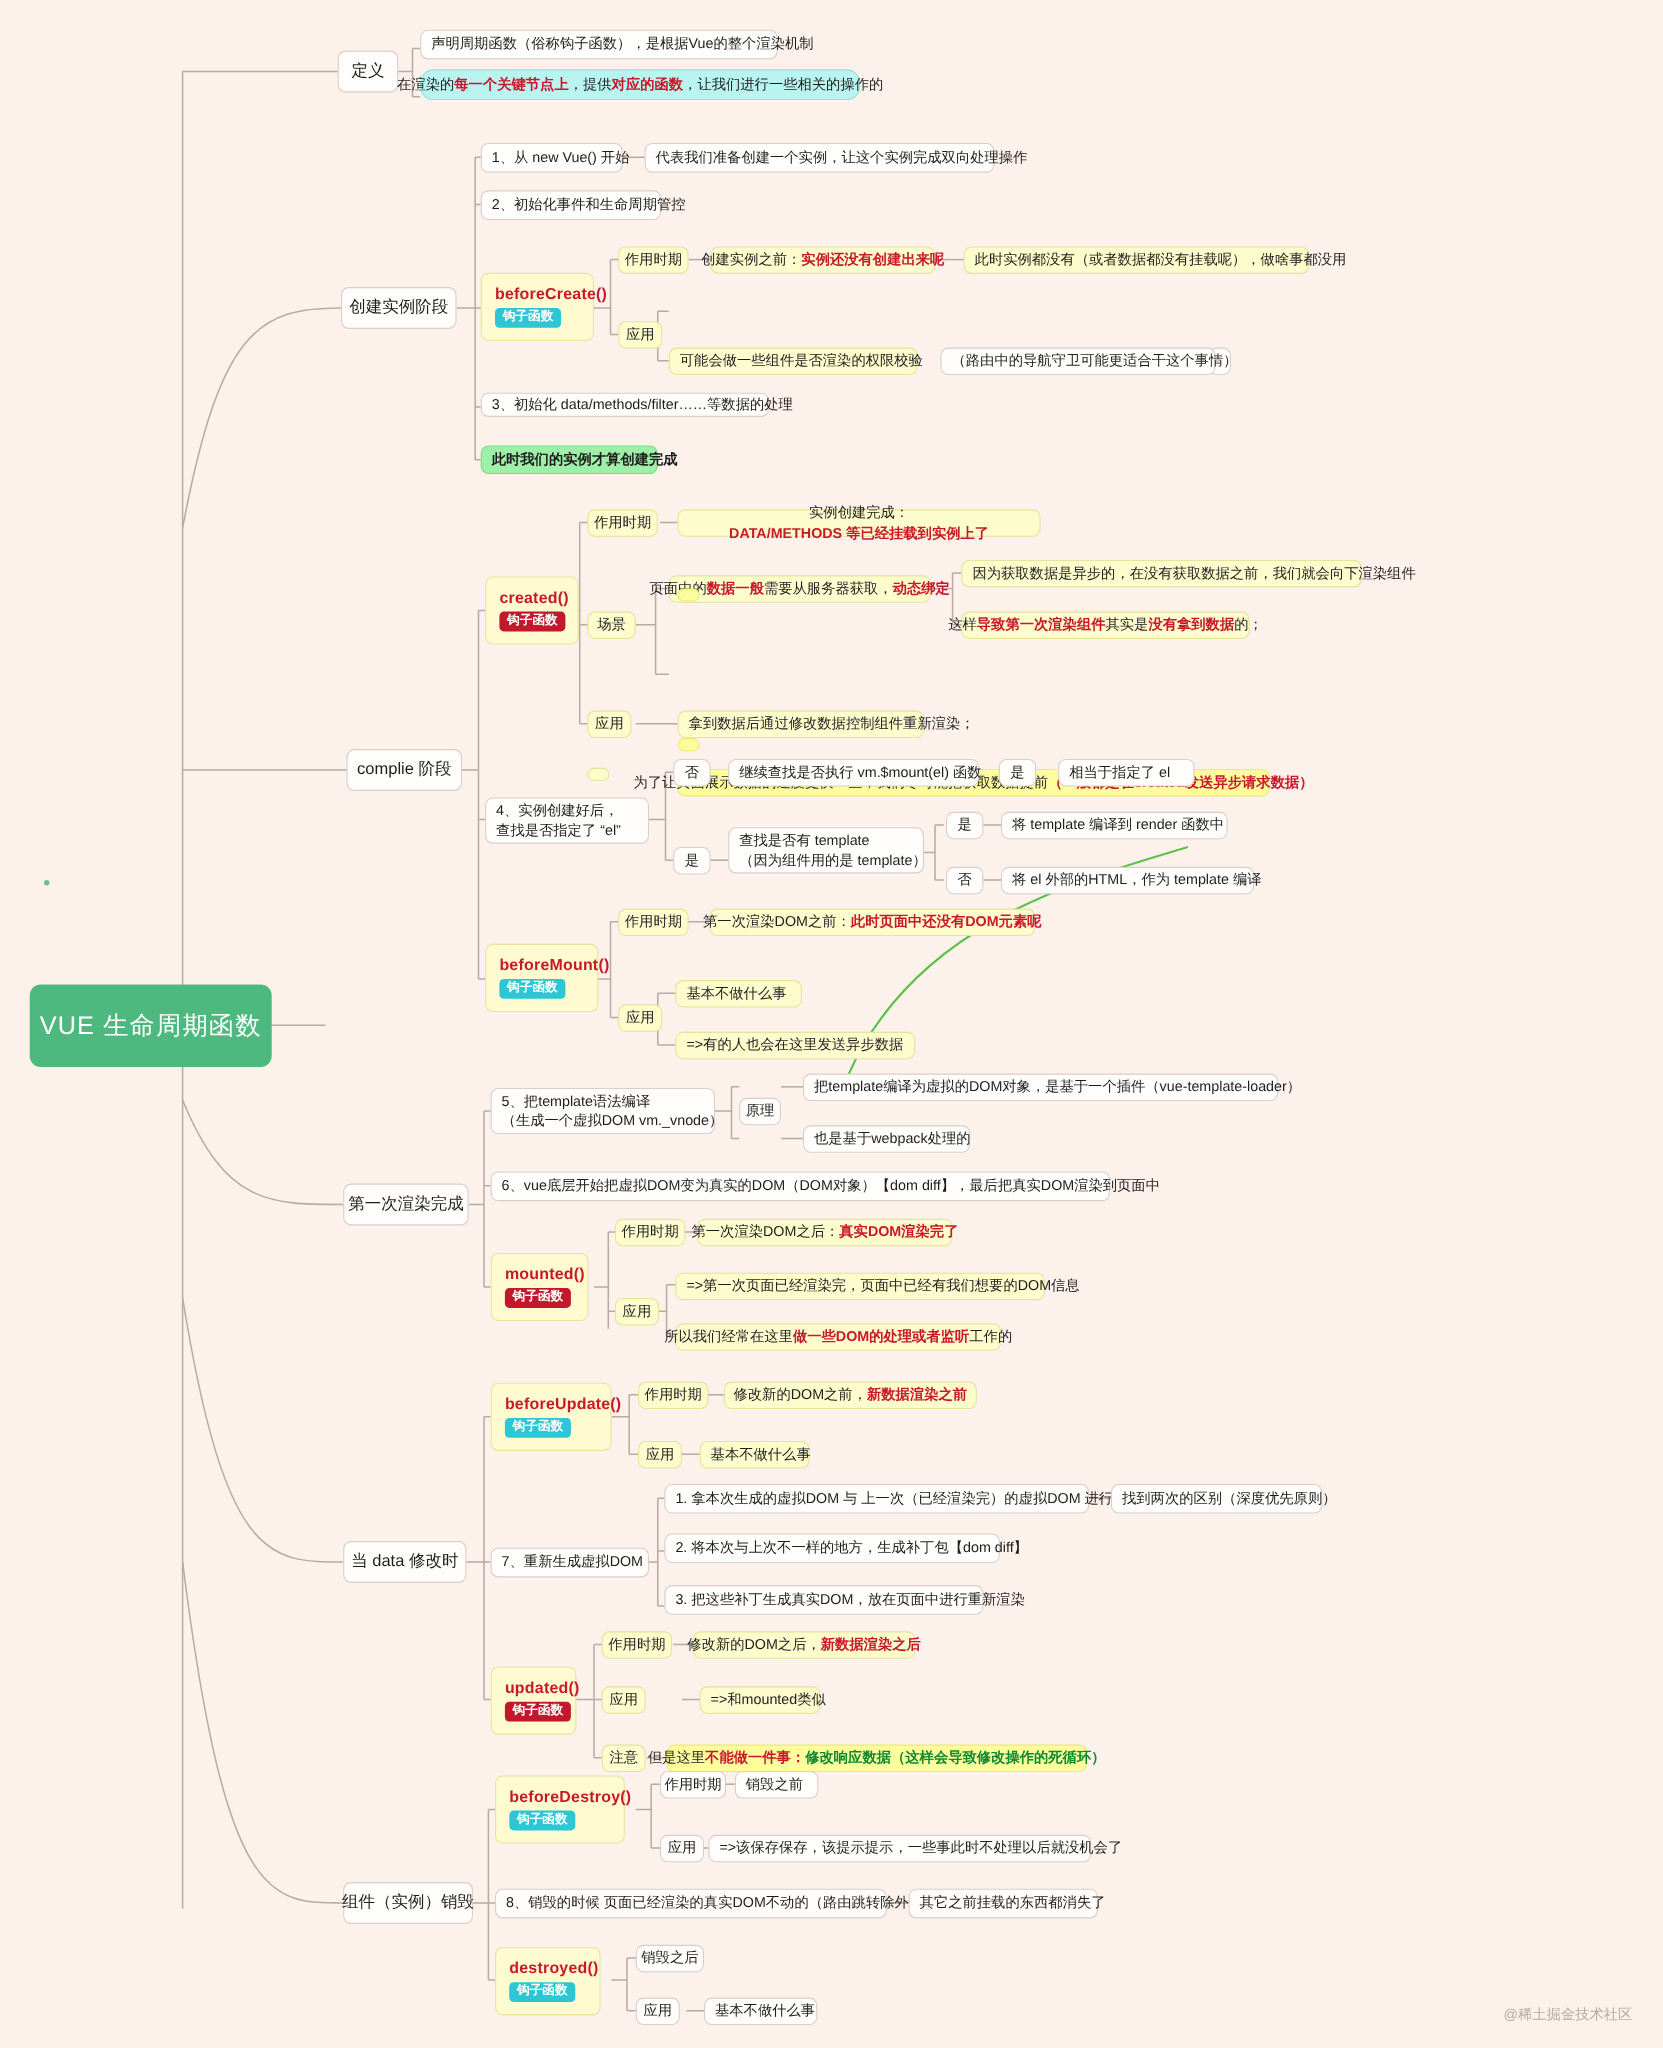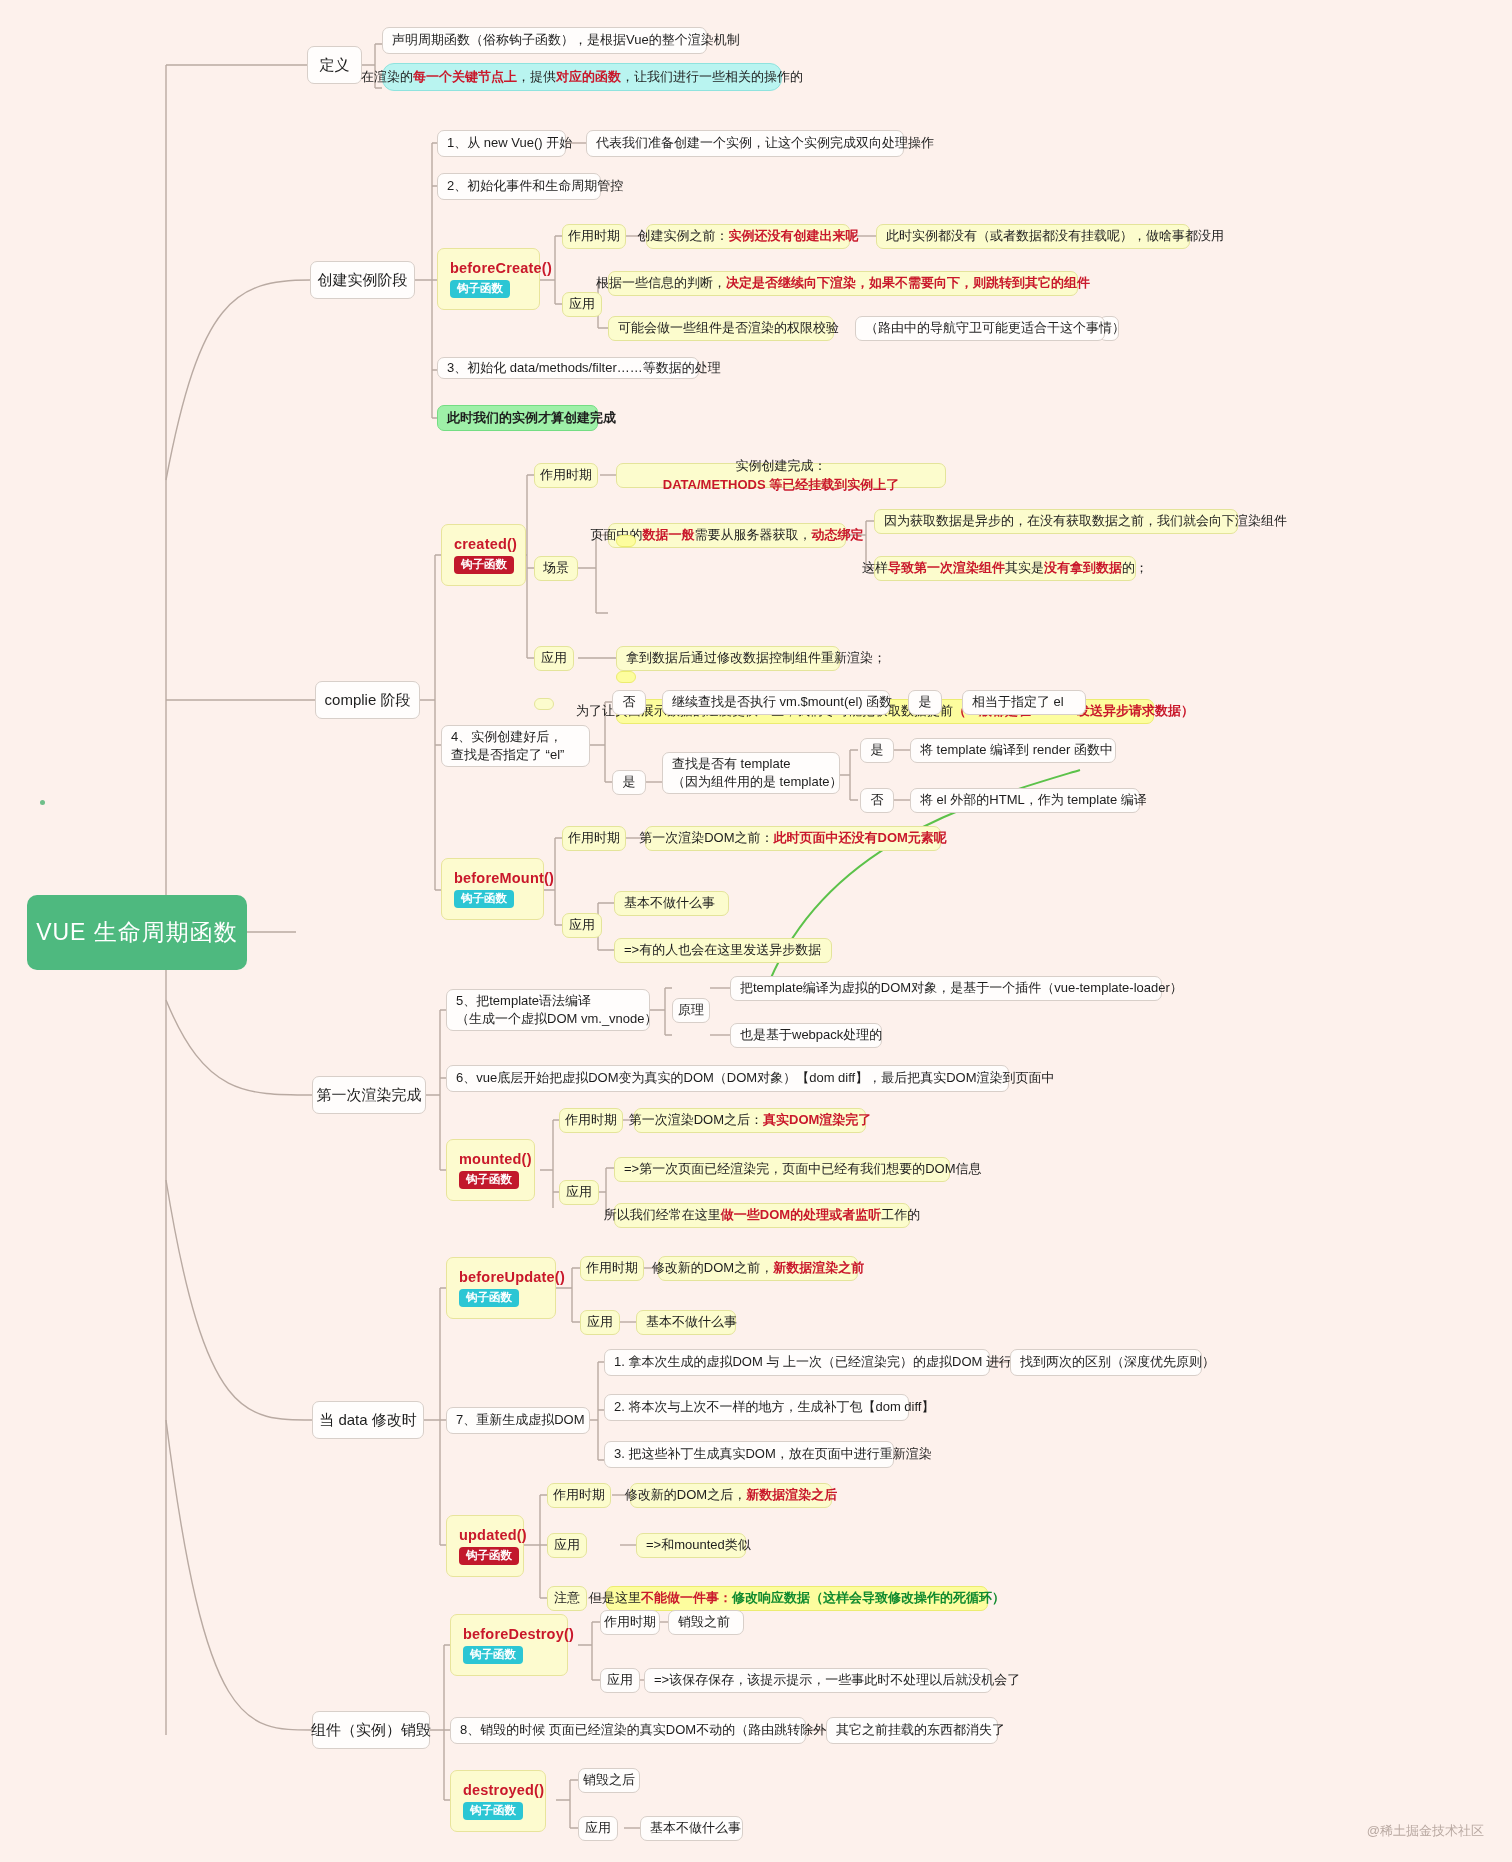--- a/index.html
+++ b/index.html
@@ -209,24 +209,20 @@
     <span>创建实例之前：</span>
       <span class="r">实例还没有创建出来呢</span>
   </div>
   <div class="node n-yellow" style="left:876px;top:224px;width:314px;height:25px;">
     <span>此时实例都没有（或者数据都没有挂载呢），做啥事都没用</span>
   </div>
 
   <div class="node n-yellow" style="left:562px;top:292px;width:40px;height:25px;align-items:center;">
     <span>应用</span>
   </div>
-  <div class="node n-yellow" style="left:608px;top:271px;width:470px;height:25px;flex-direction:row;align-items:center;">
-    <span>根据一些信息的判断，</span>
-      <span class="r">决定是否继续向下渲染，如果不需要向下，则跳转到其它的组件</span>
-  </div>
   <div class="node n-yellow" style="left:608px;top:316px;width:226px;height:25px;">
     <span>可能会做一些组件是否渲染的权限校验</span>
   </div>
   <div class="node n-white" style="left:1099px;top:316px;width:0px;height:25px;"></div>
   <div class="node n-white" style="left:855px;top:316px;width:250px;height:25px;">
     <span>（路由中的导航守卫可能更适合干这个事情）</span>
   </div>
 
   <div class="node n-white" style="left:315px;top:681px;width:105px;height:38px;align-items:center;font-size:15px;">
     <span>complie 阶段</span>
@@ -387,21 +383,21 @@
     <span>当 data 修改时</span>
   </div>
 
   <div class="node n-hook" style="left:446px;top:1257px;width:110px;height:62px;">
     <span class="hk-name">beforeUpdate()</span>
     <span class="badge cyan">钩子函数</span>
   </div>
   <div class="node n-yellow" style="left:580px;top:1256px;width:64px;height:25px;align-items:center;">
     <span>作用时期</span>
   </div>
-  <div class="node n-yellow" style="left:658px;top:1256px;width:200px;height:25px;flex-direction:row;align-items:center;">
+  <div class="node n-yellow" style="left:658px;top:1256px;width:230px;height:25px;flex-direction:row;align-items:center;">
     <span>修改新的DOM之前，</span>
       <span class="r">新数据渲染之前</span>
   </div>
   <div class="node n-yellow" style="left:580px;top:1310px;width:40px;height:25px;align-items:center;">
     <span>应用</span>
   </div>
   <div class="node n-yellow" style="left:636px;top:1310px;width:100px;height:25px;">
     <span>基本不做什么事</span>
   </div>
 

